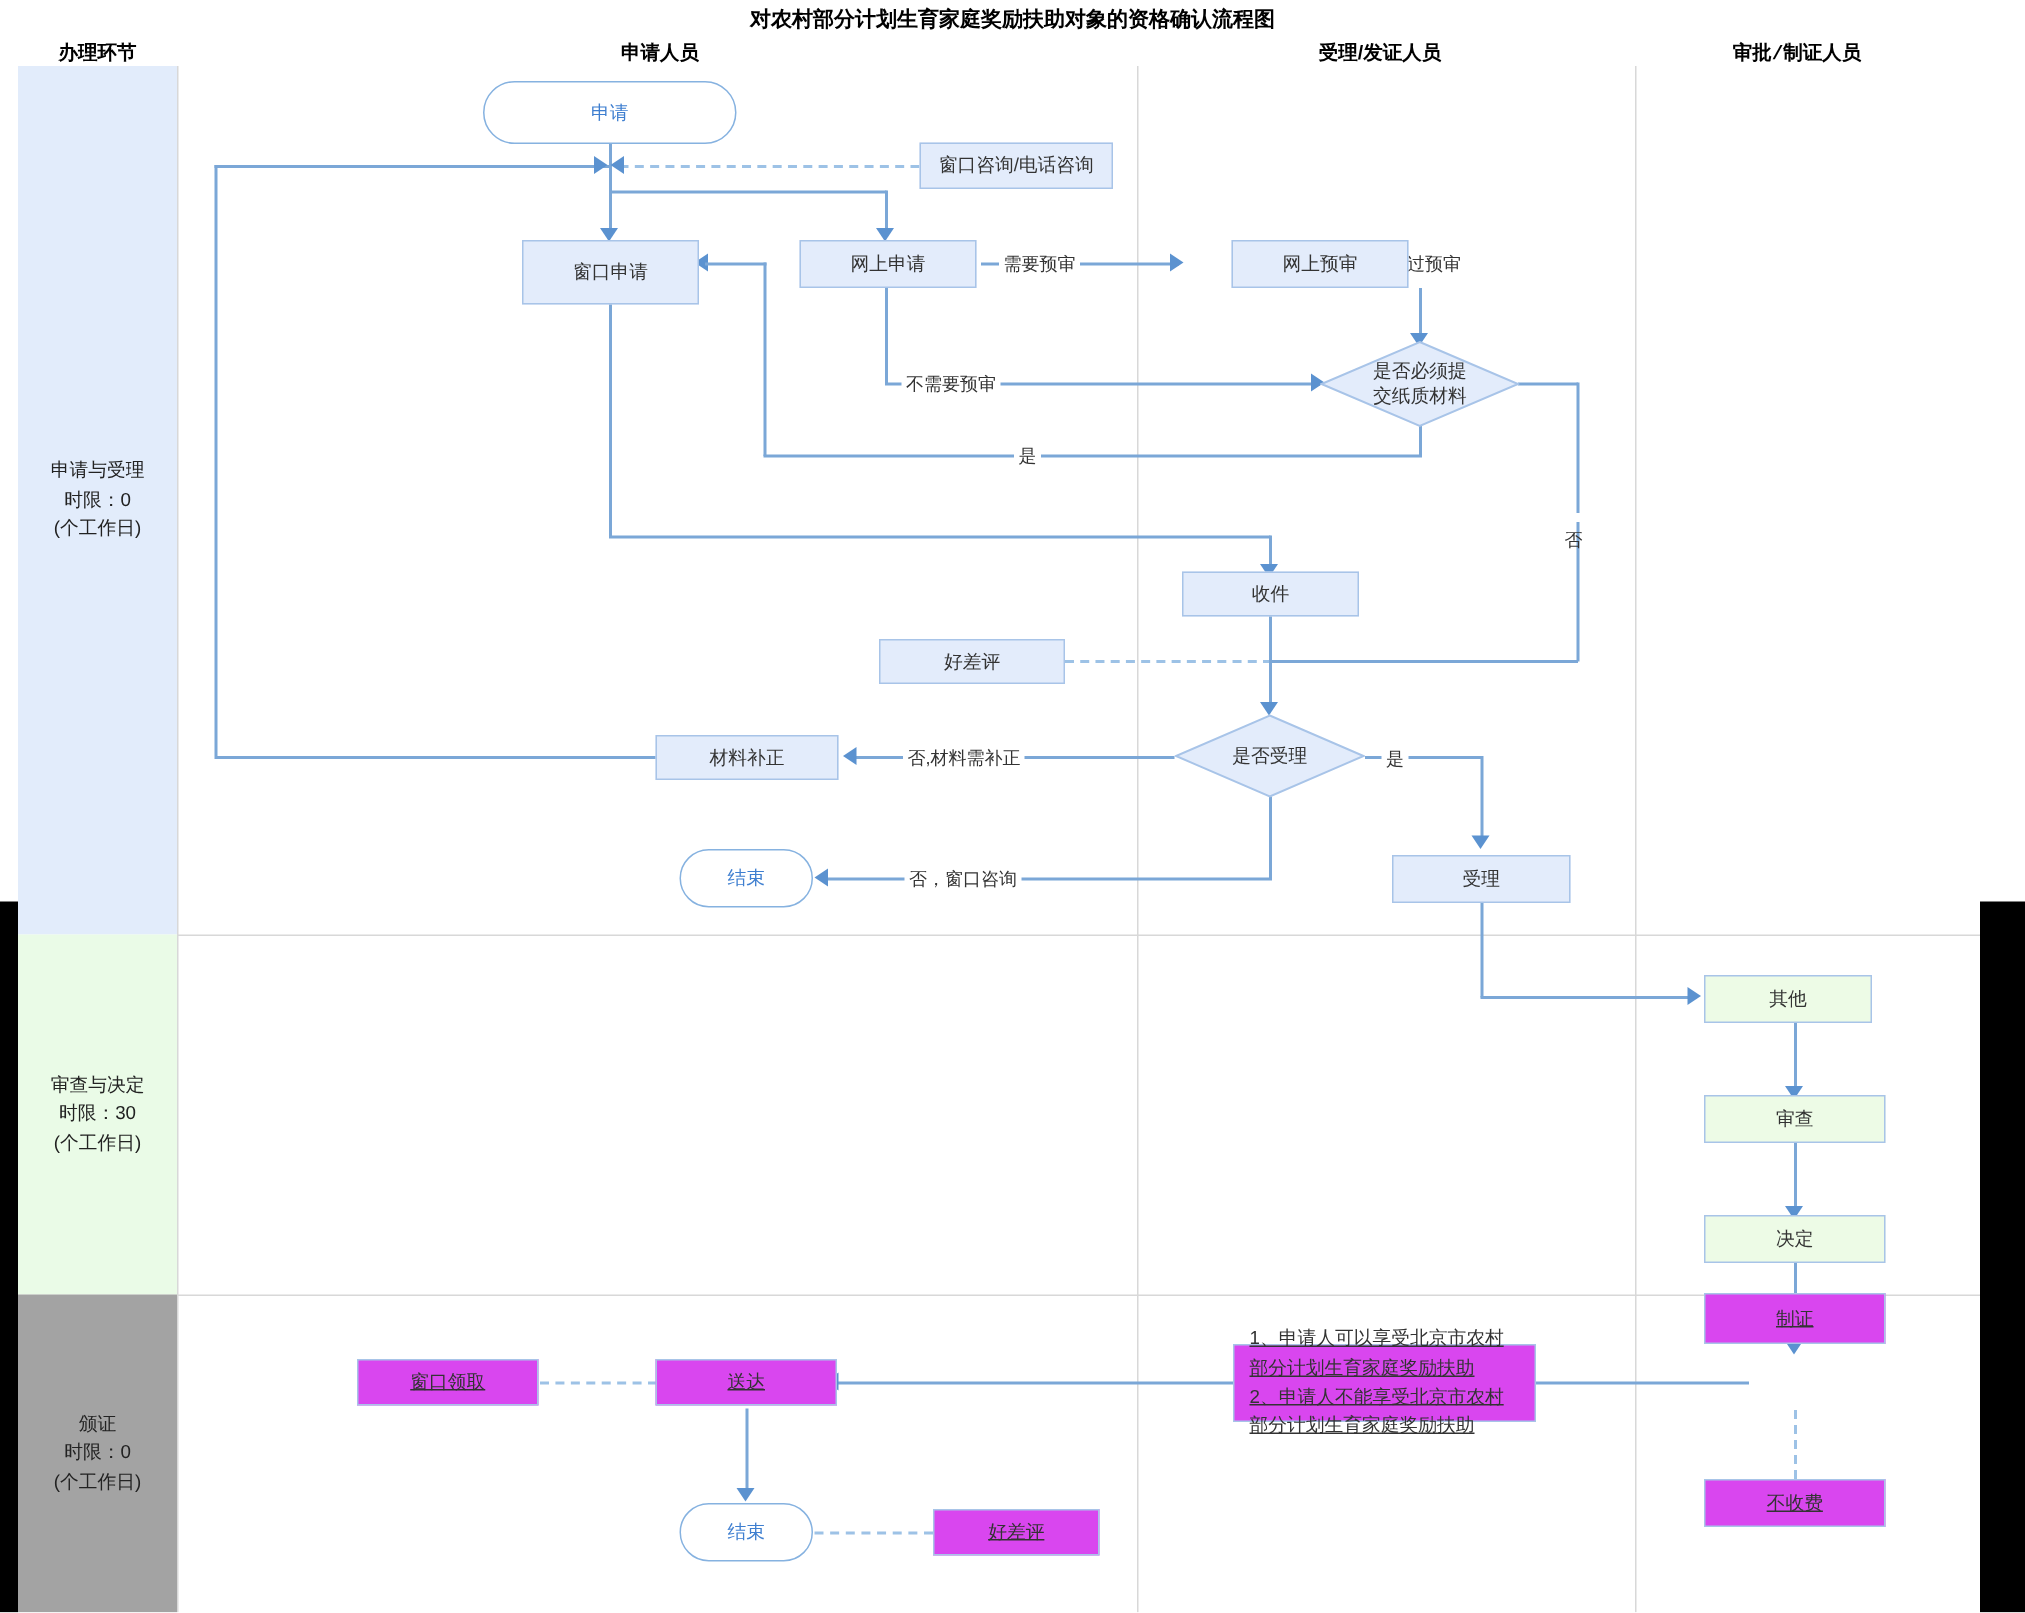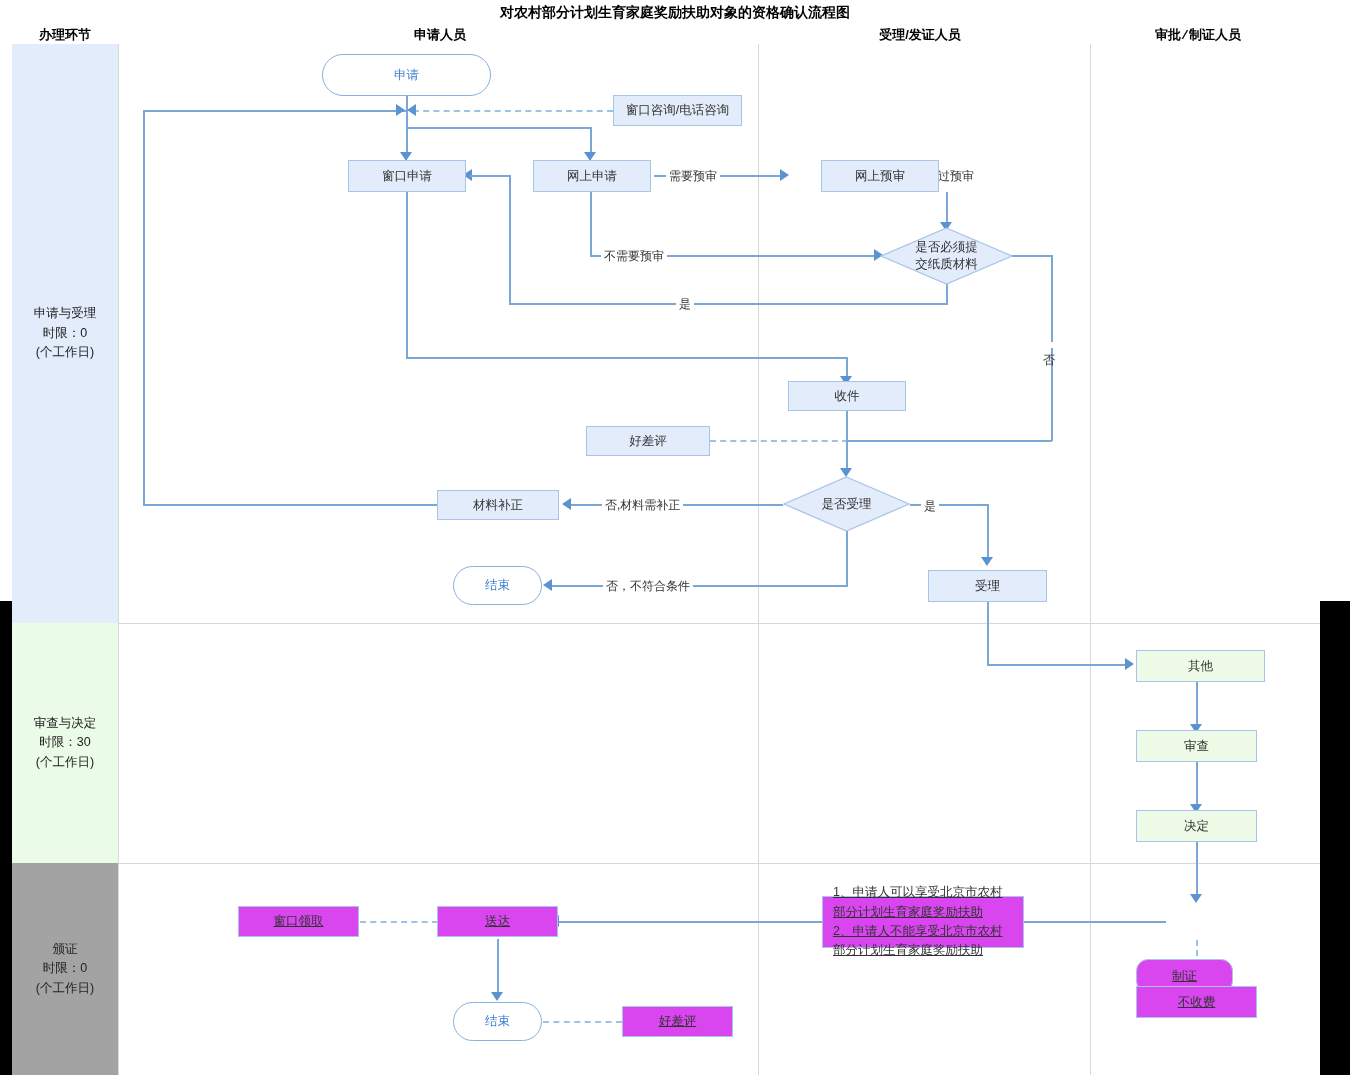--- a/index.html
+++ b/index.html
@@ -278,27 +278,27 @@
 
   <div class="dash-h" style="left:543px; top:1021px; width:79px;"></div>
 
   <div class="elabel" style="left:666px; top:168px;">需要预审</div>
   <div class="elabel" style="left:923px; top:168px;">通过预审</div>
   <div class="elabel" style="left:601px; top:248px;">不需要预审</div>
   <div class="elabel" style="left:676px; top:296px;">是</div>
   <div class="elabel vert" style="left:1040px; top:342px;">否</div>
   <div class="elabel" style="left:921px; top:498px;">是</div>
   <div class="elabel" style="left:602px; top:497px;">否,材料需补正</div>
-  <div class="elabel" style="left:603px; top:578px;">否，不符合条件</div>
+  <div class="elabel" style="left:603px; top:578px;">否，窗口咨询</div>
 
   <div class="node terminator" style="left:322px; top:54px; width:169px; height:42px;">申请</div>
 
   <div class="node blue" style="left:613px; top:95px; width:129px; height:31px;">窗口咨询/电话咨询</div>
 
-  <div class="node blue" style="left:348px; top:160px; width:118px; height:32px;">窗口申请</div>
+  <div class="node blue" style="left:348px; top:160px; width:118px; height:43px;">窗口申请</div>
 
   <div class="node blue" style="left:533px; top:160px; width:118px; height:32px;">网上申请</div>
 
   <div class="node blue" style="left:789px; top:160px; width:118px; height:32px;margin-left:32px;">网上预审</div>
 
   <div class="diamond" style="left:880px; top:227px; width:133px; height:58px;">
     <svg class="shape" viewBox="0 0 133 58" preserveAspectRatio="none">
       <polygon points="66.5,1 132,29 66.5,57 1,29" fill="#e3ecfb" stroke="#a8c4e8" stroke-width="1.3"></polygon>
     </svg>
     <div class="dlabel">是否必须提
@@ -315,27 +315,27 @@
     </svg>
     <div class="dlabel">是否受理</div>
   </div>
 
   <div class="node blue" style="left:437px; top:490px; width:122px; height:30px;">材料补正</div>
 
   <div class="node terminator" style="left:453px; top:566px; width:89px; height:39px;">结束</div>
 
   <div class="node blue" style="left:928px; top:570px; width:119px; height:32px;">受理</div>
 
-  <div class="node green" style="left:1136px; top:650px; width:129px; height:32px;">其他</div>
+  <div class="node green" style="left:1136px; top:650px; width:112px; height:32px;">其他</div>
 
   <div class="node green" style="left:1136px; top:730px; width:121px; height:32px;">审查</div>
 
   <div class="node green" style="left:1136px; top:810px; width:121px; height:32px;text-align:center;">决定</div>
 
-  <div class="node orange" style="left:1136px; top:959px; width:97px; height:34px;border-radius:12px;">制证</div>
+  <div class="node orange" style="left:1136px; top:862px; width:121px; height:34px;">制证</div>
 
   <div class="node orange" style="left:1136px; top:986px; width:121px; height:32px;">不收费</div>
 
   <div class="node orange note" style="left:822px; top:896px; width:202px; height:52px;">1、申请人可以享受北京市农村部分计划生育家庭奖励扶助
 2、申请人不能享受北京市农村部分计划生育家庭奖励扶助</div>
 
   <div class="node orange" style="left:437px; top:906px; width:121px; height:31px;">送达</div>
 
   <div class="node orange" style="left:238px; top:906px; width:121px; height:31px;">窗口领取</div>
 

